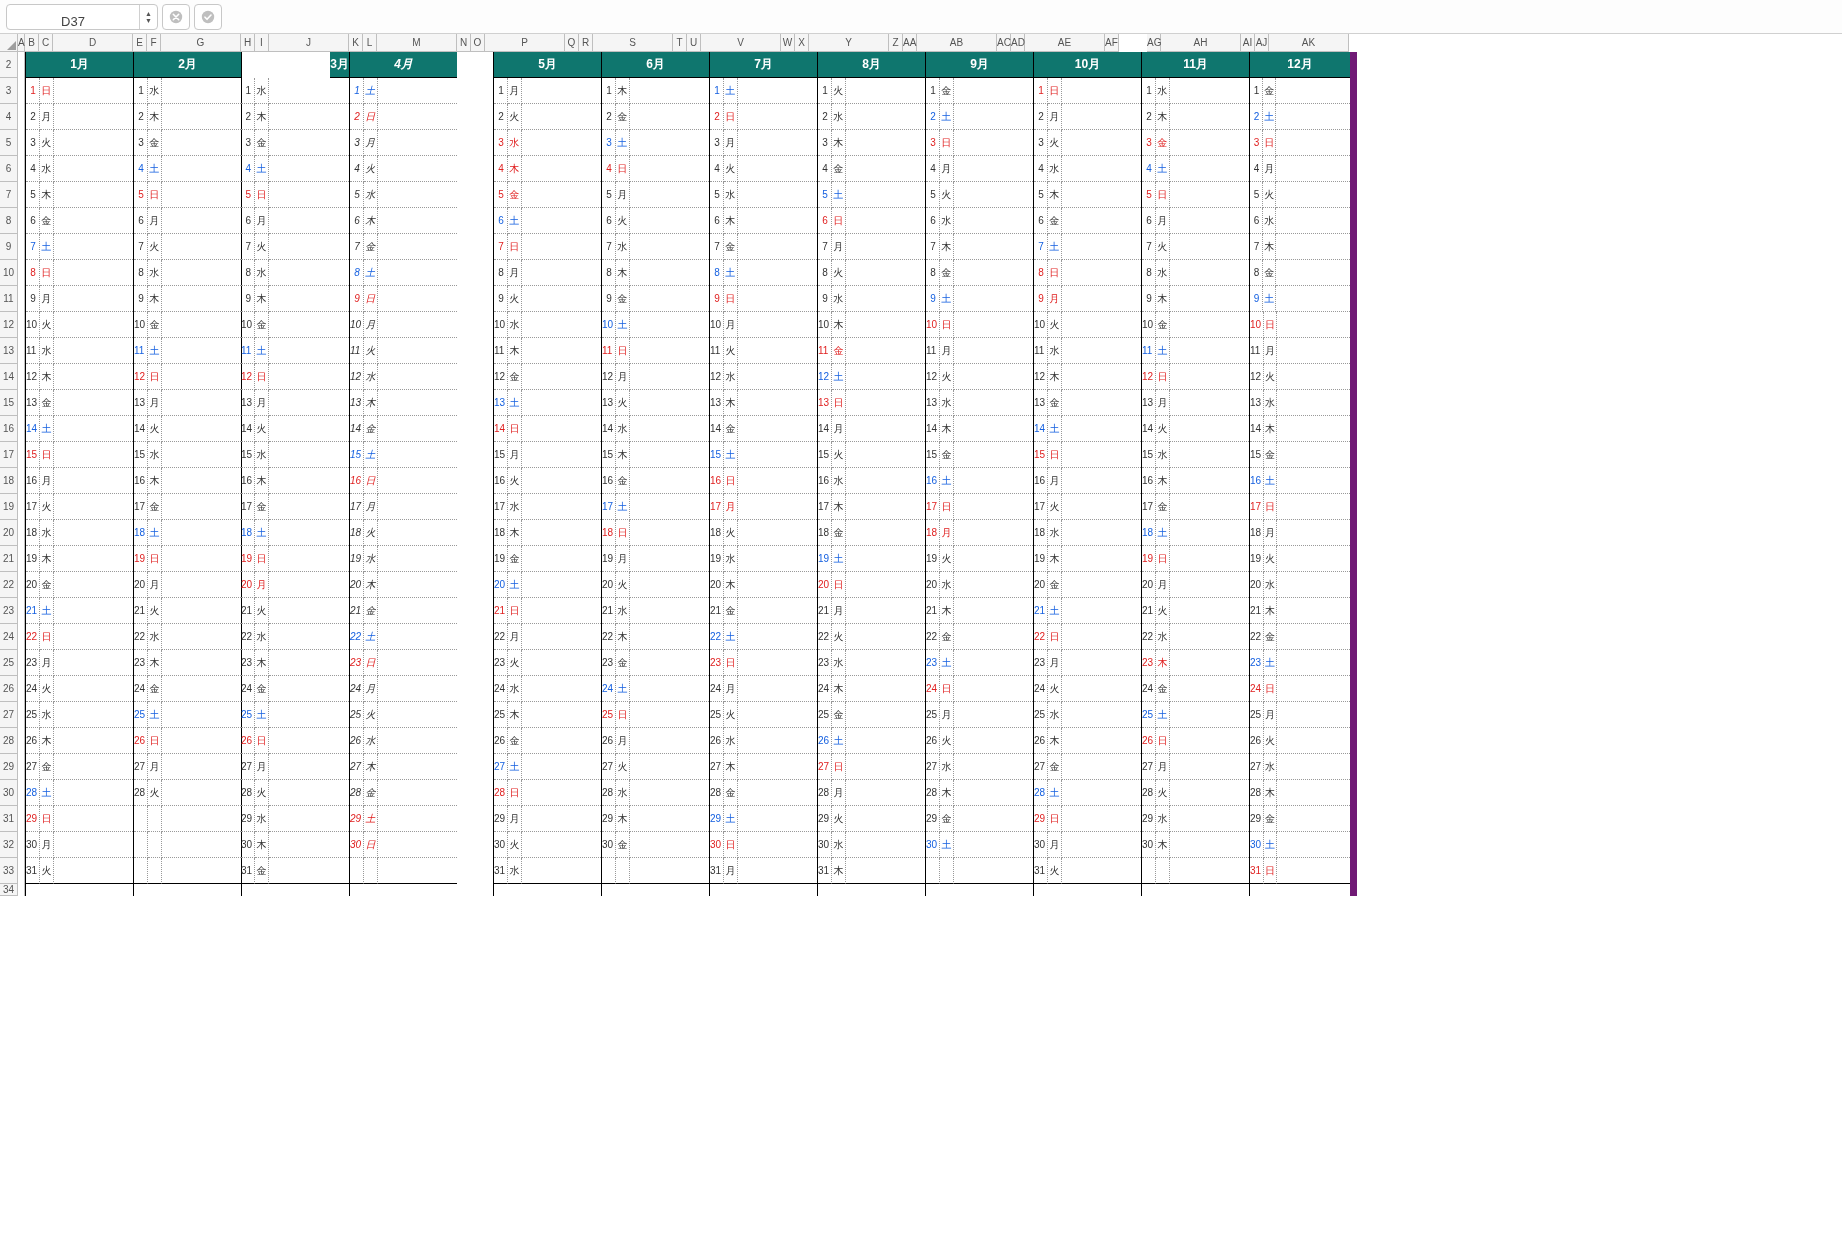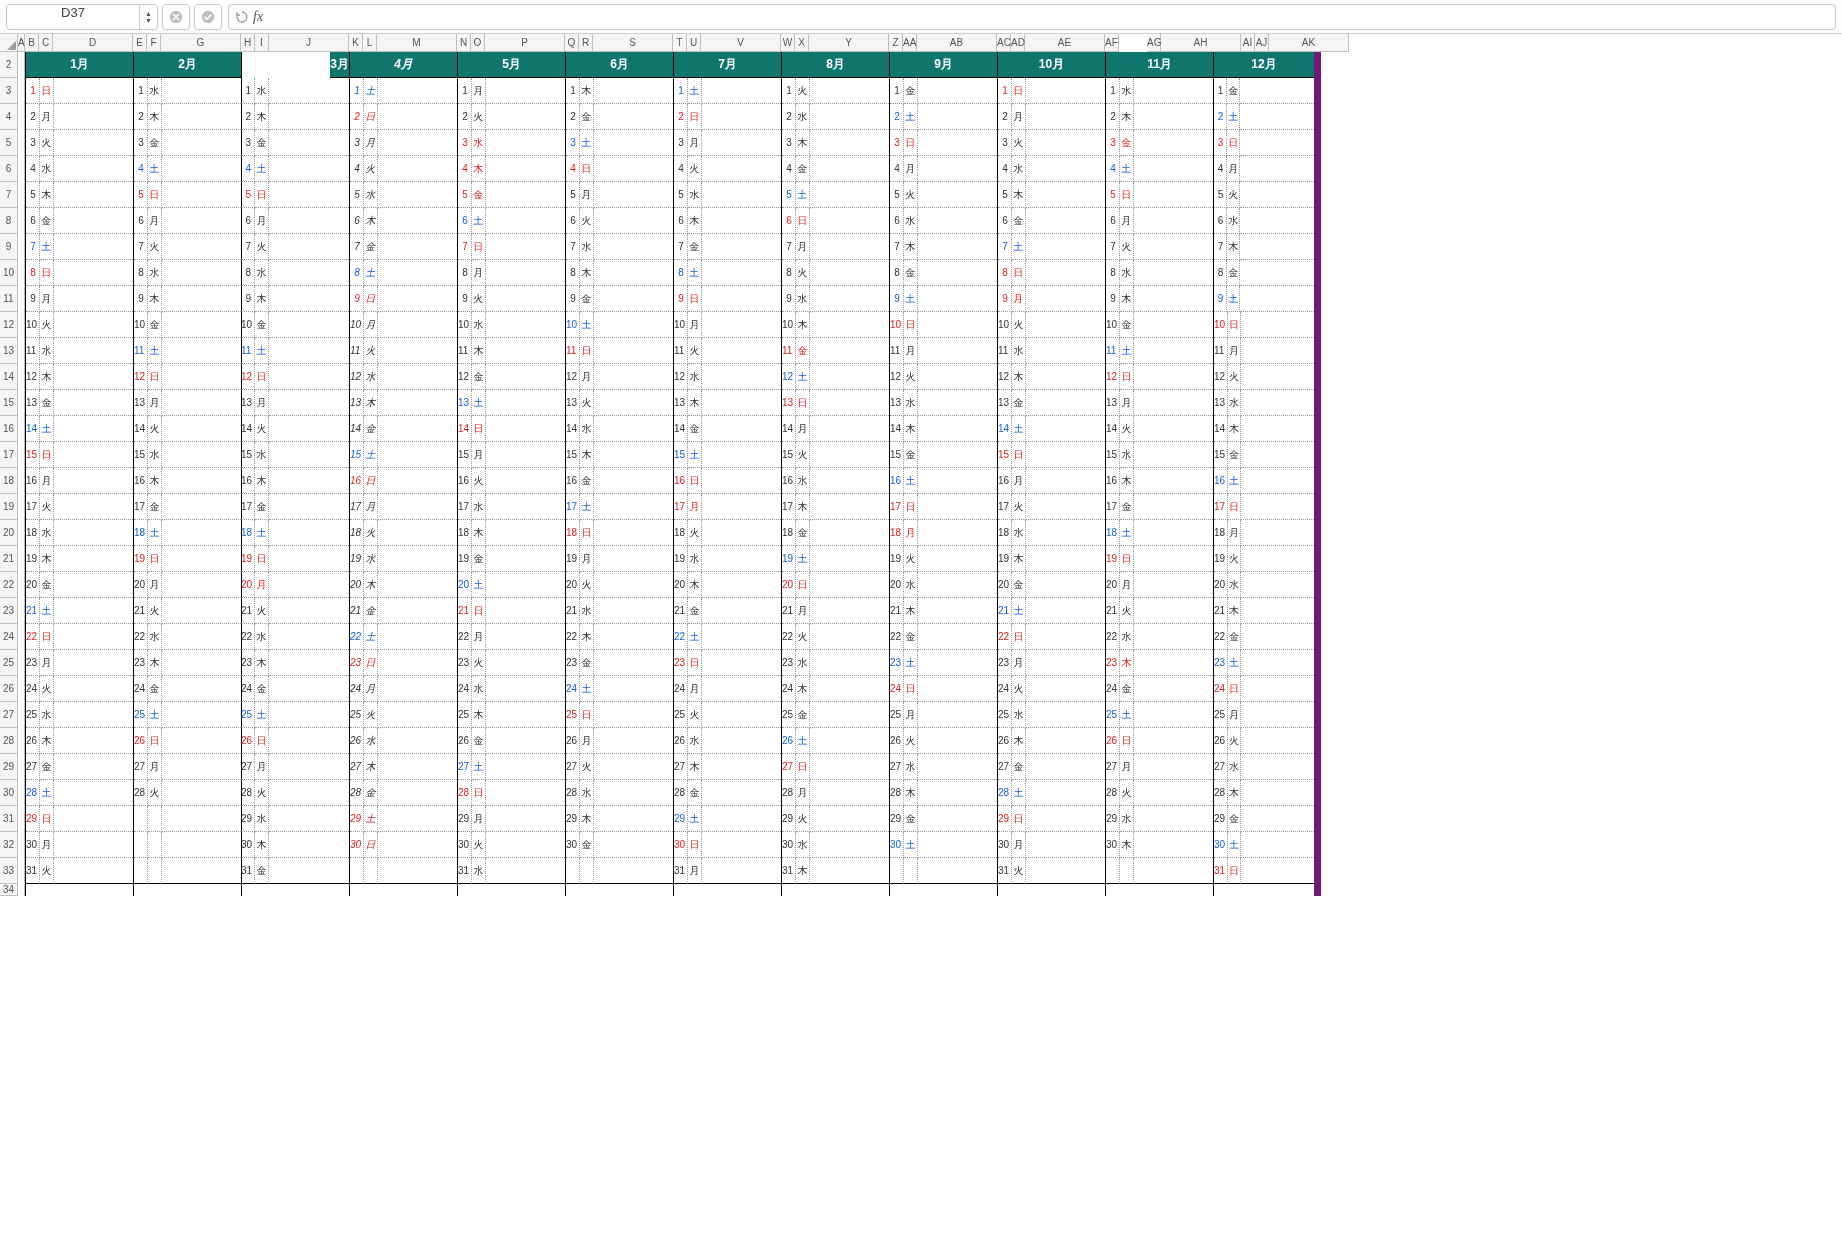--- a/index.html
+++ b/index.html
@@ -1,19 +1,19 @@
 <!DOCTYPE html>
 <html><head>
 <meta charset="utf-8">
 <style>
 html,body{margin:0;padding:0;font-family:"Helvetica Neue",Arial,sans-serif;font-size:11px;color:#333;background:#fff;}
 *{box-sizing:border-box;}
 
 .toolbar{display:flex;align-items:center;height:34px;border-bottom:1px solid #d0d0d0;background:#fdfdfd;padding:0 6px;gap:4px;}
-.cell-ref-wrap{display:flex;align-items:flex-start;border:1px solid #c8c8c8;border-radius:4px;height:26px;background:#fff;}
+.cell-ref-wrap{display:flex;align-items:flex-end;border:1px solid #c8c8c8;border-radius:4px;height:26px;background:#fff;}
 .cell-ref{width:132px;text-align:center;font-size:13px;color:#444;padding:0 8px;border:none;outline:none;background:transparent;}
 .stepper{display:flex;flex-direction:column;justify-content:center;border-left:1px solid #d0d0d0;width:18px;height:100%;}
 .stepper .arrow{font-size:7px;line-height:7px;text-align:center;color:#555;cursor:pointer;}
 .tb-btn{width:28px;height:26px;border:1px solid #c8c8c8;border-radius:4px;display:flex;align-items:center;justify-content:center;background:#fff;color:#888;font-weight:bold;cursor:pointer;}
 .tb-btn svg{display:block;}
 .fx-wrap{display:flex;align-items:center;border:1px solid #c8c8c8;border-radius:4px;height:26px;padding:0 6px;background:#fff;margin-left:2px;}
 .fx-label{font-style:italic;font-family:"Times New Roman",serif;font-size:14px;color:#555;margin:0 6px 0 2px;}
 .fx-input{flex:1;border:none;outline:none;font-size:13px;min-width:300px;}
 .formula-area{flex:1;display:flex;align-items:center;}
 
@@ -56,30 +56,20 @@
     <svg width="14" height="14" viewBox="0 0 14 14">
         <circle cx="7" cy="7" r="6.2" fill="#bfbfbf"></circle>
         <path d="M4.3 4.3l5.4 5.4M9.7 4.3l-5.4 5.4" stroke="#fff" stroke-width="1.6" stroke-linecap="round"></path>
       </svg>
   </div>
   <div class="tb-btn" title="Accept">
     <svg width="14" height="14" viewBox="0 0 14 14">
         <circle cx="7" cy="7" r="6.2" fill="#bfbfbf"></circle>
         <path d="M4 7.2l2 2.1L10 5" stroke="#fff" stroke-width="1.6" fill="none" stroke-linecap="round" stroke-linejoin="round"></path>
       </svg>
-  </div>
-  <div class="formula-area">
-    <div class="fx-wrap" style="flex:1;">
-      <svg width="14" height="14" viewBox="0 0 14 14" style="margin-right:2px;">
-          <path d="M7 2a5 5 0 1 1-4.7 3.3" fill="none" stroke="#9a9a9a" stroke-width="1.3"></path>
-          <path d="M2 2v3h3" fill="none" stroke="#9a9a9a" stroke-width="1.3"></path>
-        </svg>
-      <span class="fx-label">fx</span>
-      <input class="fx-input" value="" style="">
-    </div>
   </div>
 </div>
 
 <div class="sheet">
 
   <div class="col-hdr-row">
     <div class="corner"></div>
     <div class="col-hdrs" id="colhdrs">
         <div class="col-hdr" style="width: 7px;">A</div>
         <div class="col-hdr" style="width: 14px;">B</div>
@@ -786,21 +776,21 @@
             <div class="daynum sun">30</div>
             <div class="dow sun">日</div>
             <div class="note"></div>
           </div>
           <div class="dayrow">
             <div class="daynum"></div>
             <div class="dow"></div>
             <div class="note"></div>
           </div>
         </div>
-        <div class="mblock" style="width: 108px;">
+        <div class="mblock" style="width: 108px; margin-left: 36px;">
           <div class="mhdr">5月</div>
           <div class="dayrow">
             <div class="daynum">1</div>
             <div class="dow">月</div>
             <div class="note"></div>
           </div>
           <div class="dayrow">
             <div class="daynum">2</div>
             <div class="dow">火</div>
             <div class="note"></div>

